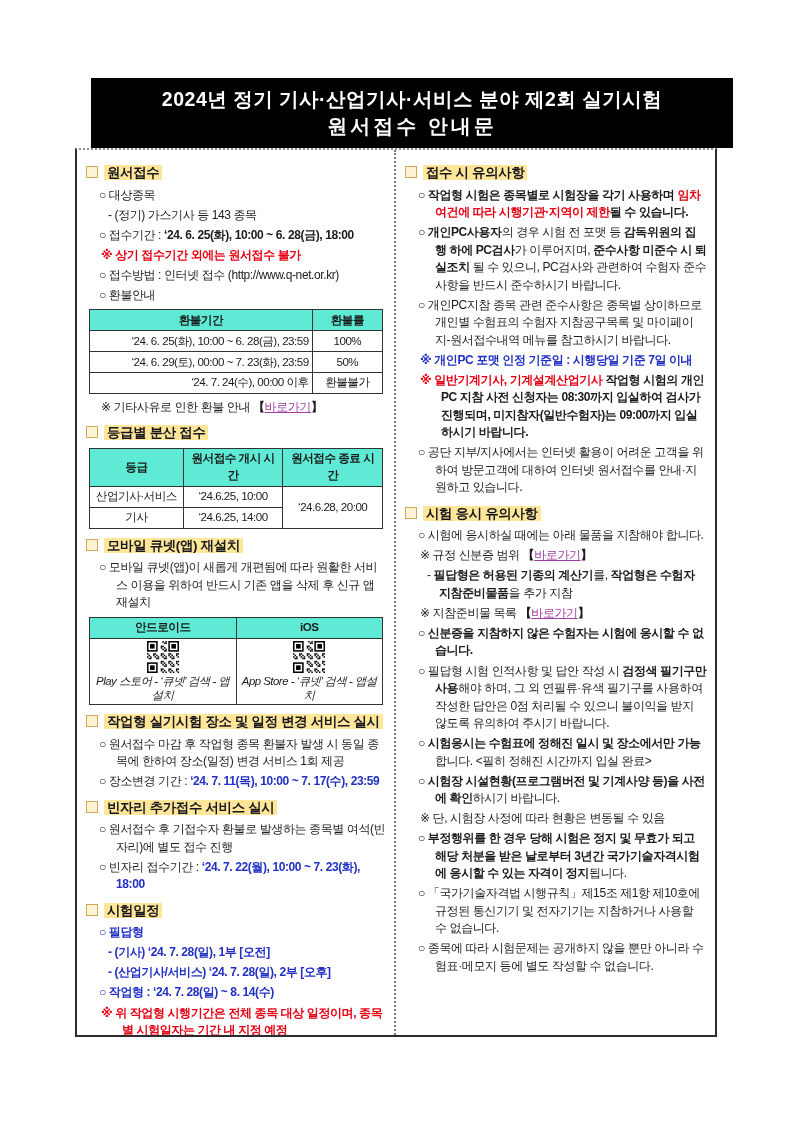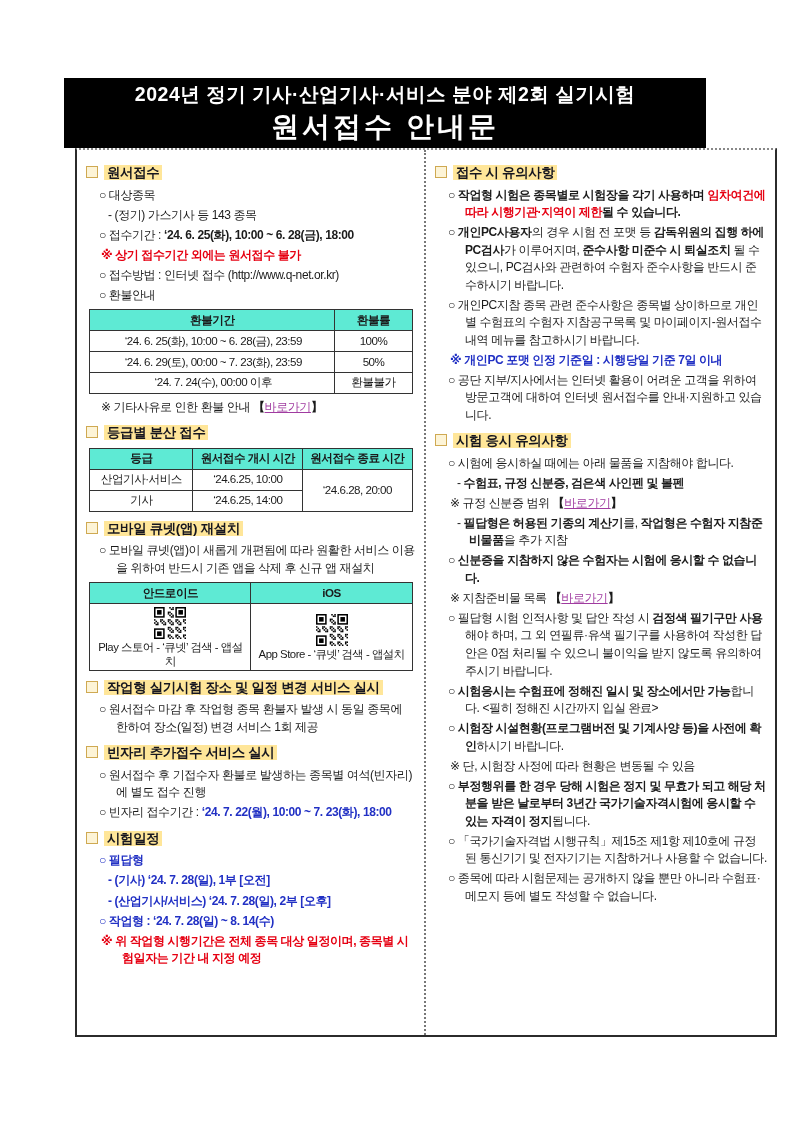--- a/index.html
+++ b/index.html
@@ -5,30 +5,30 @@
   html,body{margin:0;padding:0;}
   body{
     width:793px;height:1121px;background:#ffffff;
     font-family:"Liberation Sans","DejaVu Sans",sans-serif;
     color:#1b1b1b;
   }
   .page{position:relative;width:793px;height:1121px;background:#fff;overflow:hidden;}
 
   
   .title-box{
-    position:absolute;left:64px;top:78px;width:642px;height:70px;
+    position:absolute;left:91px;top:78px;width:642px;height:70px;
     background:#000;color:#fff;box-sizing:border-box;
     display:flex;flex-direction:column;justify-content:center;align-items:center;
   }
   .title-line1{font-size:19.5px;font-weight:700;letter-spacing:.5px;}
-  .title-line2{font-size:28px;font-weight:700;letter-spacing:3px;margin-top:0;}
+  .title-line2{font-size:20px;font-weight:700;letter-spacing:3px;margin-top:0;}
 
   
   .content{
-    position:absolute;left:75px;top:148px;width:702px;height:889px;
+    position:absolute;left:75px;top:148px;width:642px;height:889px;
     border:2px solid #2b2b2b;border-top:2px dotted #888;
     box-sizing:border-box;display:flex;overflow:hidden;background:#fff;
   }
   .col{width:50%;box-sizing:border-box;padding:6px 8px 6px 9px;
     font-size:12px;line-height:1.46;letter-spacing:-0.4px;}
   .col-left{border-right:2px dotted #777;}
 
   
   .ln{margin:2.5px 0;}
   .ln-h{margin:7px 0 4px;}
@@ -49,22 +49,22 @@
   .bl{color:#2130c4;font-weight:700;}
   .u{color:#e60012;font-weight:700;text-decoration:underline;}
   .ub{text-decoration:underline;}
   .link{color:#a03ba0;text-decoration:underline;cursor:pointer;}
 
   
   .tbl{border-collapse:collapse;width:98%;margin:5px auto;
        font-size:11.6px;letter-spacing:-0.5px;table-layout:fixed;}
   .tbl th,.tbl td{border:1.4px solid #333;padding:1.5px 3px;text-align:center;overflow:hidden;}
   .tbl th{background:#5eead4;font-weight:700;}
-  td.period{text-align:center;padding-left:5px;}
-  .qr-cell{padding:3px 2px;}
+  td.period{text-align:right;padding-left:5px;}
+  .qr-cell{padding:3px 2px;font-style:italic;}
   .qr{display:block;margin:1px auto 1px;}
   .qr-cap{font-size:11.4px;line-height:1.25;letter-spacing:-0.5px;}
 </style>
 </head>
 <body>
 
 <div class="page">
 
   <div class="title-box">
     <div class="title-line1">2024년 정기 기사·산업기사·서비스 분야 제2회 실기시험</div>
@@ -354,47 +354,48 @@
                 </svg>
               <div class="qr-cap">App Store - ‘큐넷’ 검색 - 앱설치</div>
             </td>
           </tr>
         </tbody>
       </table>
 
       <div>
           <div class="ln ln-h"><span class="sq"></span><span class="hl"><span>작업형 실기시험 장소 및 일정 변경 서비스 실시</span></span></div>
           <div class="ln ln-o"><span>○ 원서접수 마감 후 작업형 종목 환불자 발생 시 동일 종목에 한하여 장소(일정) 변경 서비스 1회 제공</span></div>
+          <div class="ln ln-o"><span>○ 장소변경 기간 : </span><span class="bl">‘24. 7. 11(목), 10:00 ~ 7. 17(수), 23:59</span></div>
           <div class="ln ln-h"><span class="sq"></span><span class="hl"><span>빈자리 추가접수 서비스 실시</span></span></div>
           <div class="ln ln-o"><span>○ 원서접수 후 기접수자 환불로 발생하는 종목별 여석(빈자리)에 별도 접수 진행</span></div>
           <div class="ln ln-o"><span>○ 빈자리 접수기간 : </span><span class="bl">‘24. 7. 22(월), 10:00 ~ 7. 23(화), 18:00</span></div>
           <div class="ln ln-h"><span class="sq"></span><span class="hl"><span>시험일정</span></span></div>
           <div class="ln ln-o"><span class="bl">○ 필답형</span></div>
           <div class="ln ln-d"><span class="bl">- (기사) ‘24. 7. 28(일), 1부 [오전]</span></div>
           <div class="ln ln-d"><span class="bl">- (산업기사/서비스) ‘24. 7. 28(일), 2부 [오후]</span></div>
           <div class="ln ln-o"><span class="bl">○ 작업형 : ‘24. 7. 28(일) ~ 8. 14(수)</span></div>
           <div class="ln ln-x"><span class="r">※ 위 작업형 시행기간은 전체 종목 대상 일정이며, 종목별 시험일자는 기간 내 지정 예정</span></div>
         </div>
     </div>
 
     <div class="col col-right">
       <div>
           <div class="ln ln-h"><span class="sq"></span><span class="hl"><span>접수 시 유의사항</span></span></div>
           <div class="ln ln-o"><span>○ </span><span class="b">작업형 시험은 종목별로 시험장을 각기 사용하며 </span><span class="r">임차여건에 따라 시행기관·지역이 제한</span><span class="b">될 수 있습니다.</span></div>
           <div class="ln ln-o"><span>○ </span><span class="b">개인PC사용자</span><span>의 경우 시험 전 포맷 등 </span><span class="b">감독위원의 집행 하에 PC검사</span><span>가 이루어지며, </span><span class="b">준수사항 미준수 시 퇴실조치</span><span> 될 수 있으니, PC검사와 관련하여 수험자 준수사항을 반드시 준수하시기 바랍니다.</span></div>
           <div class="ln ln-o"><span>○ 개인PC지참 종목 관련 준수사항은 종목별 상이하므로 개인별 수험표의 수험자 지참공구목록 및 마이페이지-원서접수내역 메뉴를 참고하시기 바랍니다.</span></div>
           <div class="ln ln-x"><span class="bl">※ 개인PC 포맷 인정 기준일 : 시행당일 기준 7일 이내</span></div>
+          <div class="ln ln-x"><span class="r">※ </span><span class="r">일반기계기사, 기계설계산업기사</span><span class="b"> 작업형 시험의 개인PC 지참 사전 신청자는 08:30까지 입실하여 검사가 진행되며, 미지참자(일반수험자)는 09:00까지 입실하시기 바랍니다.</span></div>
           <div class="ln ln-o"><span>○ 공단 지부/지사에서는 인터넷 활용이 어려운 고객을 위하여 방문고객에 대하여 인터넷 원서접수를 안내·지원하고 있습니다.</span></div>
           <div class="ln ln-h"><span class="sq"></span><span class="hl"><span>시험 응시 유의사항</span></span></div>
           <div class="ln ln-o"><span>○ 시험에 응시하실 때에는 아래 물품을 지참해야 합니다.</span></div>
-          <div class="ln ln-d"><span>- </span><span class="b">수험표, 규정 신분증, 검은색 사인펜 및 볼펜</span></div>
           <div class="ln ln-x"><span>※ 규정 신분증 범위 </span><span class="b">【</span><span class="link">바로가기</span><span class="b">】</span></div>
           <div class="ln ln-d"><span>- </span><span class="b">필답형은 허용된 기종의 계산기</span><span>를, </span><span class="b">작업형은 수험자 지참준비물품</span><span>을 추가 지참</span></div>
+          <div class="ln ln-x"><span>※ 지참준비물 목록 </span><span class="b">【</span><span class="link">바로가기</span><span class="b">】</span></div>
           <div class="ln ln-o"><span>○ </span><span class="b">신분증을 지참하지 않은 수험자는 시험에 응시할 수 없습니다.</span></div>
-          <div class="ln ln-x"><span>※ 지참준비물 목록 </span><span class="b">【</span><span class="link">바로가기</span><span class="b">】</span></div>
           <div class="ln ln-o"><span>○ 필답형 시험 인적사항 및 답안 작성 시 </span><span class="b">검정색 필기구만 사용</span><span>해야 하며, 그 외 연필류·유색 필기구를 사용하여 작성한 답안은 0점 처리될 수 있으니 불이익을 받지 않도록 유의하여 주시기 바랍니다.</span></div>
           <div class="ln ln-o"><span>○ </span><span class="b">시험응시는 수험표에 정해진 일시 및 장소에서만 가능</span><span>합니다. &lt;필히 정해진 시간까지 입실 완료&gt;</span></div>
           <div class="ln ln-o"><span>○ </span><span class="b">시험장 시설현황(프로그램버전 및 기계사양 등)을 사전에 확인</span><span>하시기 바랍니다.</span></div>
           <div class="ln ln-x"><span>※ 단, 시험장 사정에 따라 현황은 변동될 수 있음</span></div>
           <div class="ln ln-o"><span>○ </span><span class="b">부정행위를 한 경우 당해 시험은 정지 및 무효가 되고 해당 처분을 받은 날로부터 3년간 국가기술자격시험에 응시할 수 있는 자격이 정지</span><span>됩니다.</span></div>
           <div class="ln ln-o"><span>○ 「국가기술자격법 시행규칙」제15조 제1항 제10호에 규정된 통신기기 및 전자기기는 지참하거나 사용할 수 없습니다.</span></div>
           <div class="ln ln-o"><span>○ 종목에 따라 시험문제는 공개하지 않을 뿐만 아니라 수험표·메모지 등에 별도 작성할 수 없습니다.</span></div>
         </div>
 
     </div>

